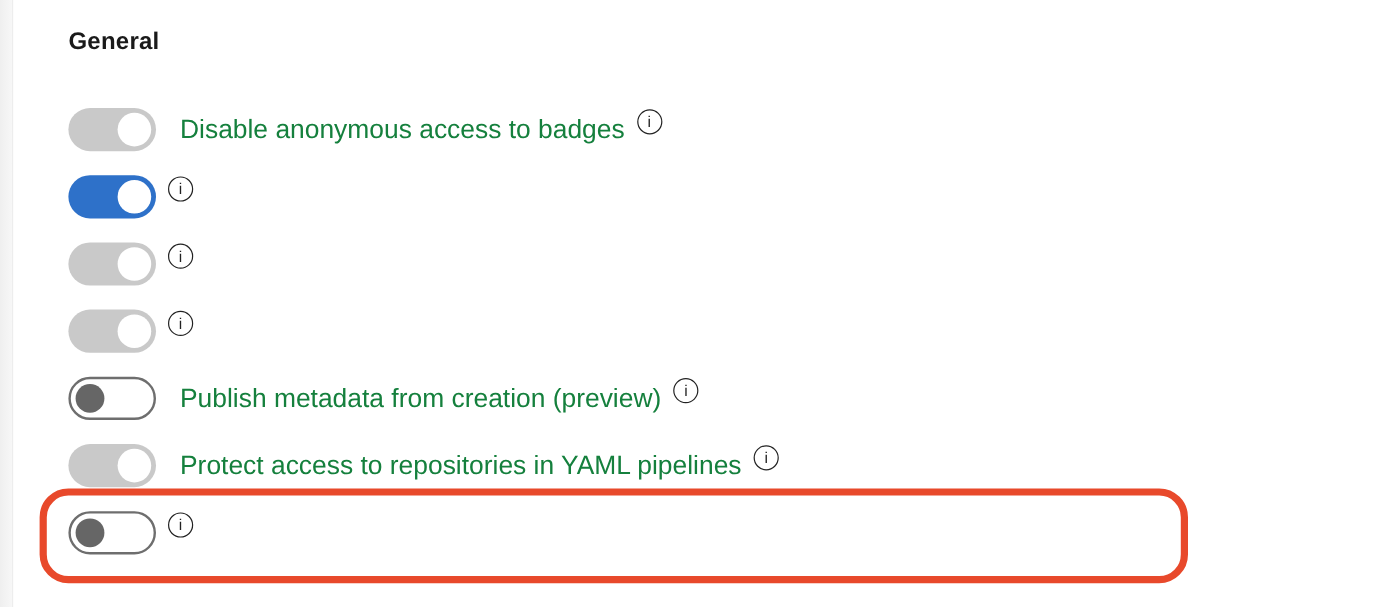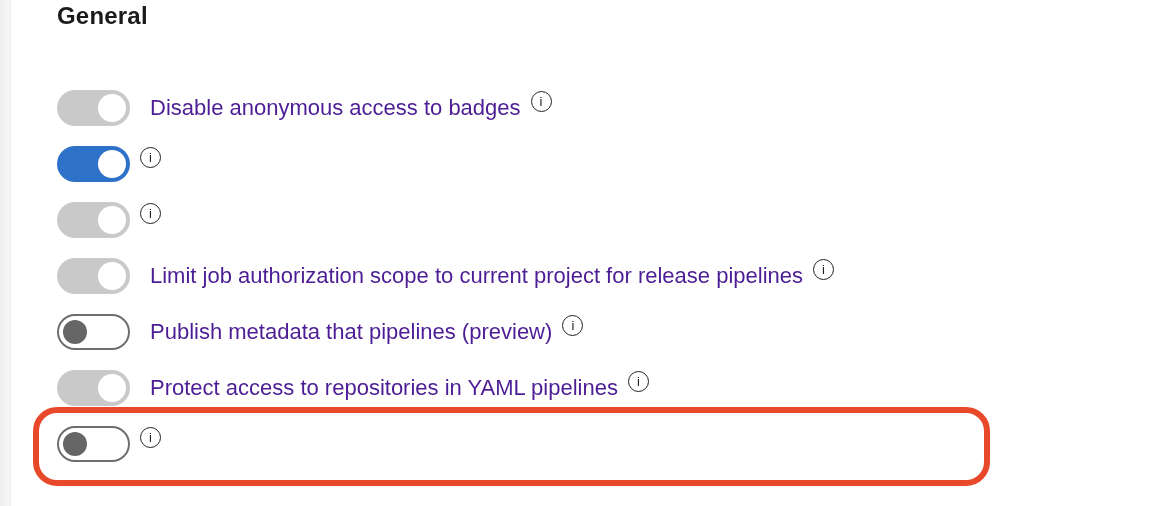--- a/index.html
+++ b/index.html
@@ -24,22 +24,22 @@
     border-right: 1px solid #ededed;
   }
   .content {
     position: absolute;
     left: 57px;
     top: 0;
     width: 1096px;
   }
   .section-heading {
     margin: 0;
-    padding-top: 1px;
-    font-size: 24px;
+    padding-top: 20px;
+    font-size: 20px;
     line-height: 30px;
     font-weight: 700;
     color: #1a1a1a;
     letter-spacing: 0.2px;
   }
   .settings-list {
     position: absolute;
     left: 0;
     top: 80px;
     width: 100%;
@@ -83,21 +83,21 @@
   }
   .toggle.state-off .knob {
     width: 24px; height: 24px;
     left: 4px;
     background: var(--toggle-off-knob, #666666);
   }
   .label {
     margin-left: 20px;
     font-size: 22px;
     line-height: 28px;
-    color: #4c1d95;
+    color: #15803d;
     white-space: nowrap;
   }
   .info {
     margin-left: 10px;
     width: 21px;
     height: 21px;
     border: 1.5px solid #222222;
     border-radius: 50%;
     box-sizing: border-box;
     display: inline-flex;
@@ -155,30 +155,29 @@
       <div class="knob"></div>
     </div>
     <span class="info">
       <span class="info-i">i</span>
     </span>
   </div>
         <div class="row">
     <div class="toggle state-on_disabled" role="switch" aria-checked="true">
       <div class="knob"></div>
     </div>
-    <span class="label">Limit job authorization scope to current project for release pipelines</span>
     <span class="info">
       <span class="info-i">i</span>
     </span>
   </div>
         <div class="row">
     <div class="toggle state-off" role="switch" aria-checked="false">
       <div class="knob"></div>
     </div>
-    <span class="label">Publish metadata that pipelines (preview)</span>
+    <span class="label">Publish metadata from creation (preview)</span>
     <span class="info">
       <span class="info-i">i</span>
     </span>
   </div>
         <div class="row">
     <div class="toggle state-on_disabled" role="switch" aria-checked="true">
       <div class="knob"></div>
     </div>
     <span class="label">Protect access to repositories in YAML pipelines</span>
     <span class="info">

